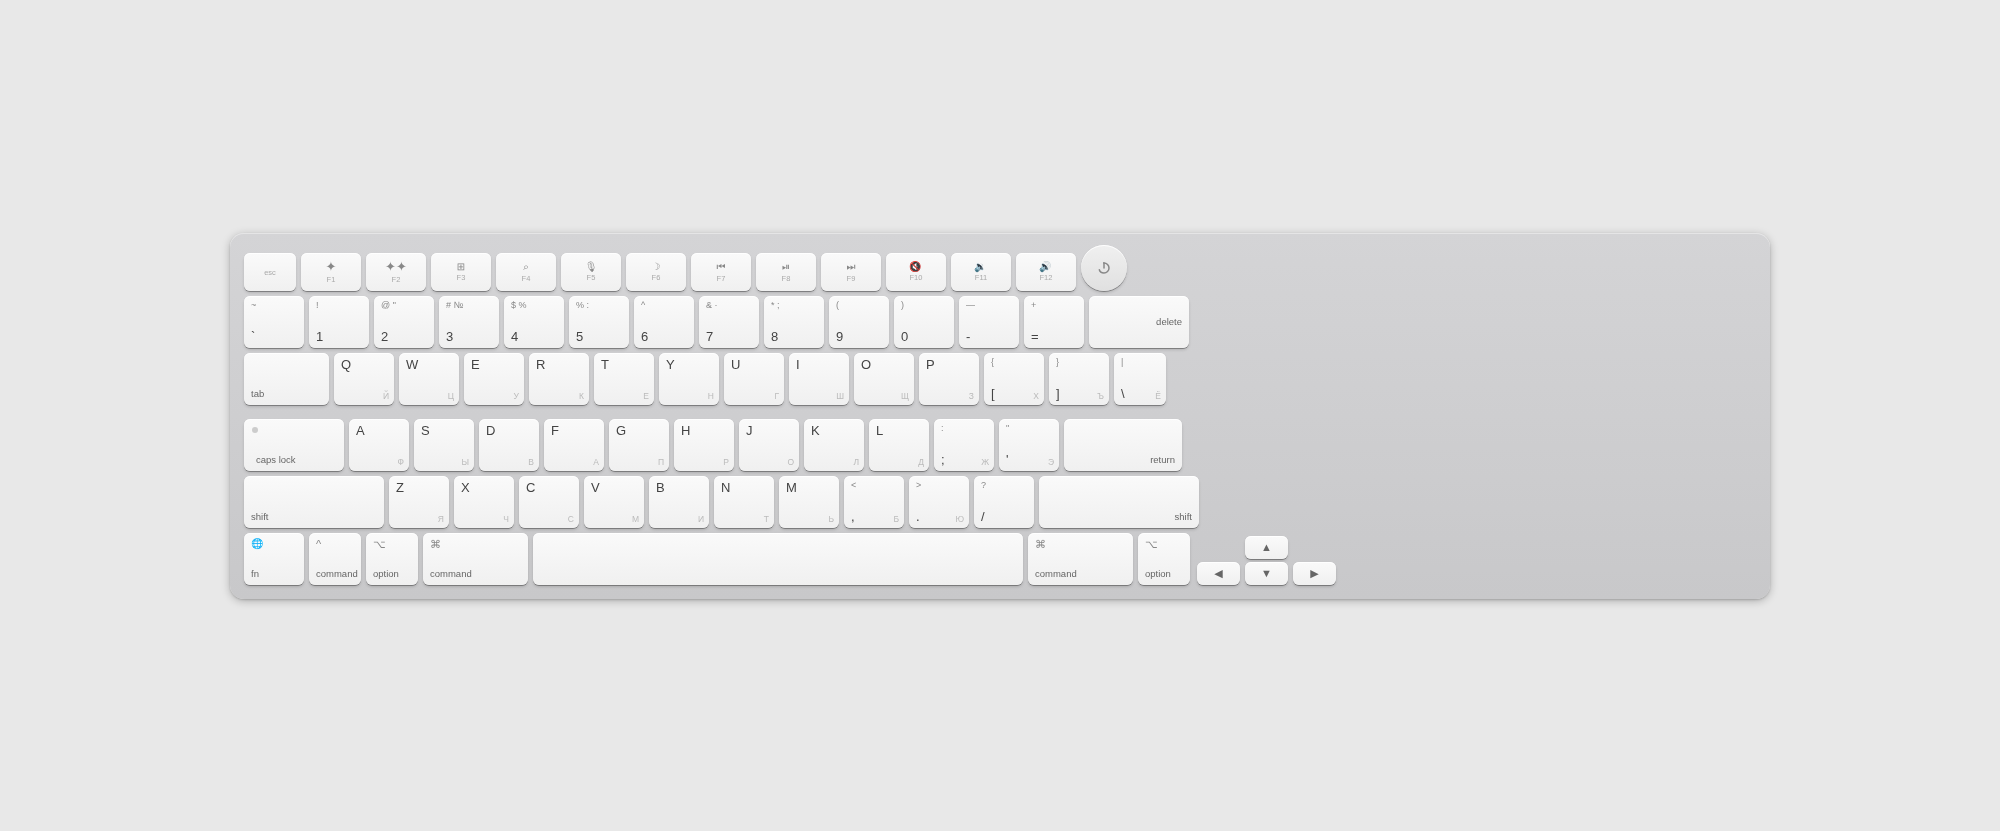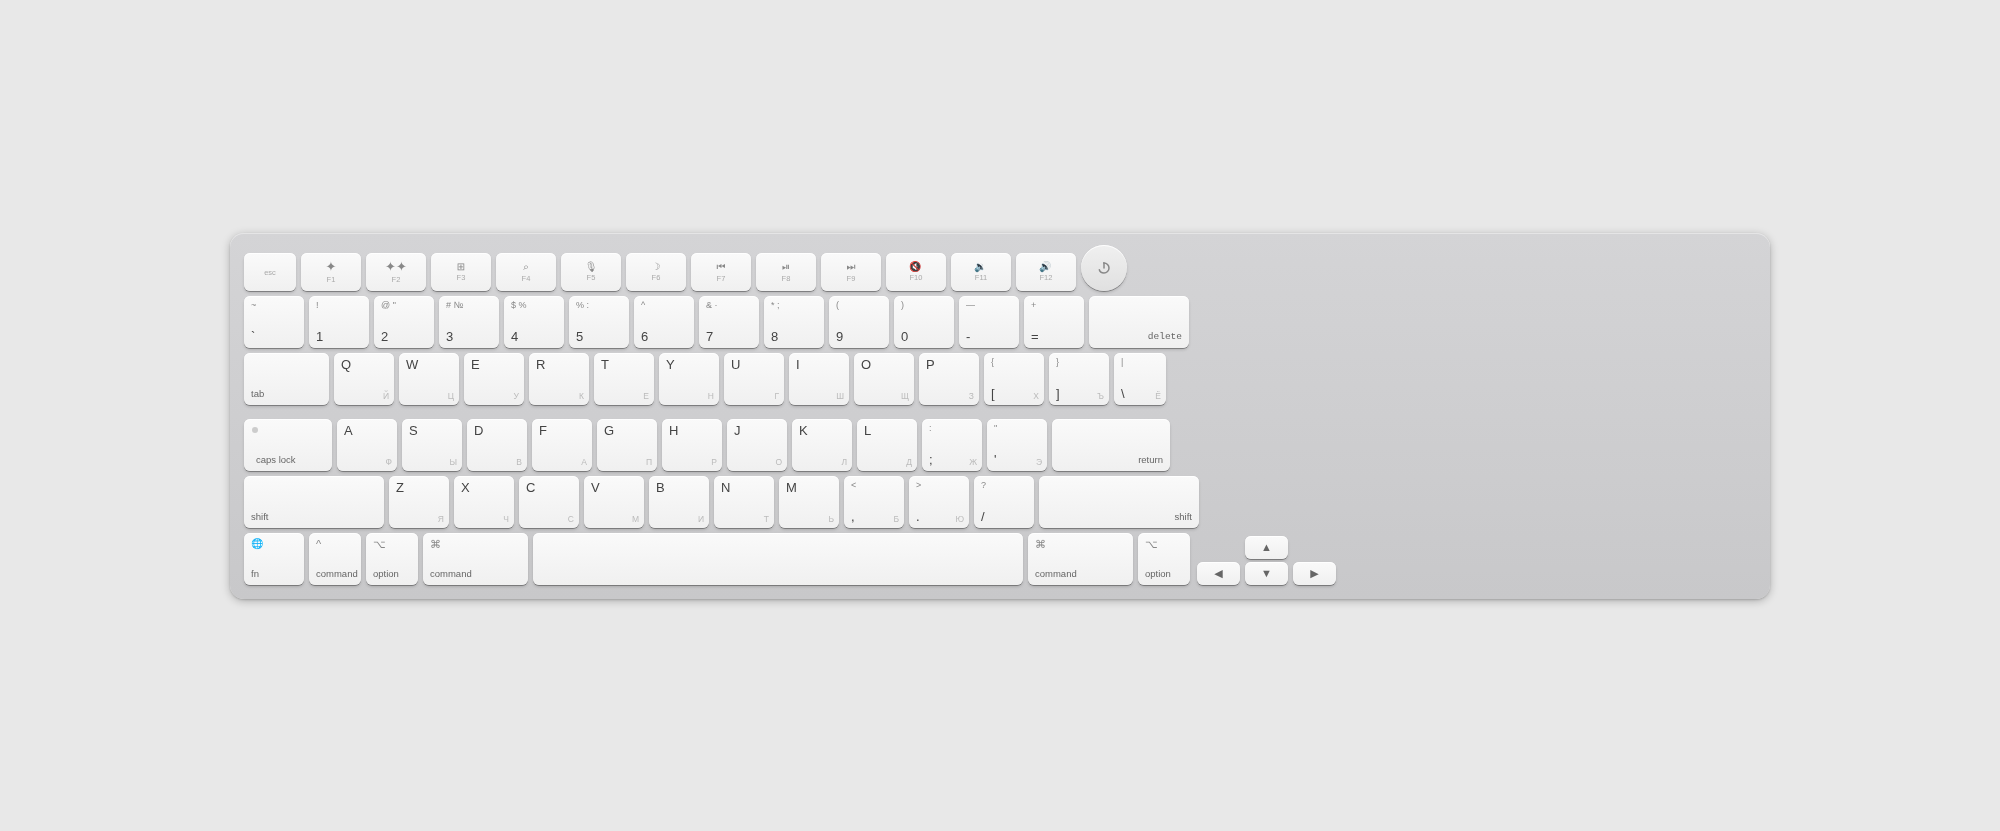--- a/index.html
+++ b/index.html
@@ -84,21 +84,21 @@
       line-height: 1;
     }
     .w1h { width: 60px; }
     .w2 { width: 52px; }
     .w3 { width: 105px; }
     .w-space { width: 490px; }
     .w-delete { width: 100px; }
     .w-return { width: 118px; }
     .w-shift-r { width: 160px; }
     .w-shift-l { width: 140px; }
-    .w-caps { width: 88px; padding-left: 12px; }
+    .w-caps { width: 100px; padding-left: 12px; }
     .w-tab { width: 85px; }
 
     
     .frow .key {
       min-height: 38px;
     }
 
     
     .fkey {
       display: flex;
@@ -276,21 +276,21 @@
       <span class="key-main">0</span>
     </div>
     <div class="key w1h">
       <span class="key-top">—</span>
       <span class="key-main">-</span>
     </div>
     <div class="key w1h">
       <span class="key-top">+</span>
       <span class="key-main">=</span>
     </div>
-    <div class="key w-delete" style="align-items:flex-end; justify-content:flex-end;font-family:Liberation Mono, monospace;">
+    <div class="key w-delete" style="align-items:flex-end; justify-content:center;">
       <span class="key-label">delete</span>
     </div>
   </div>
 
   <div class="key-row">
     <div class="key w-tab" style="align-items:flex-start; justify-content:flex-end;">
       <span class="key-label">tab</span>
     </div>
     <div class="key w1h" style="position:relative;">
       <span class="key-main">Q</span>

